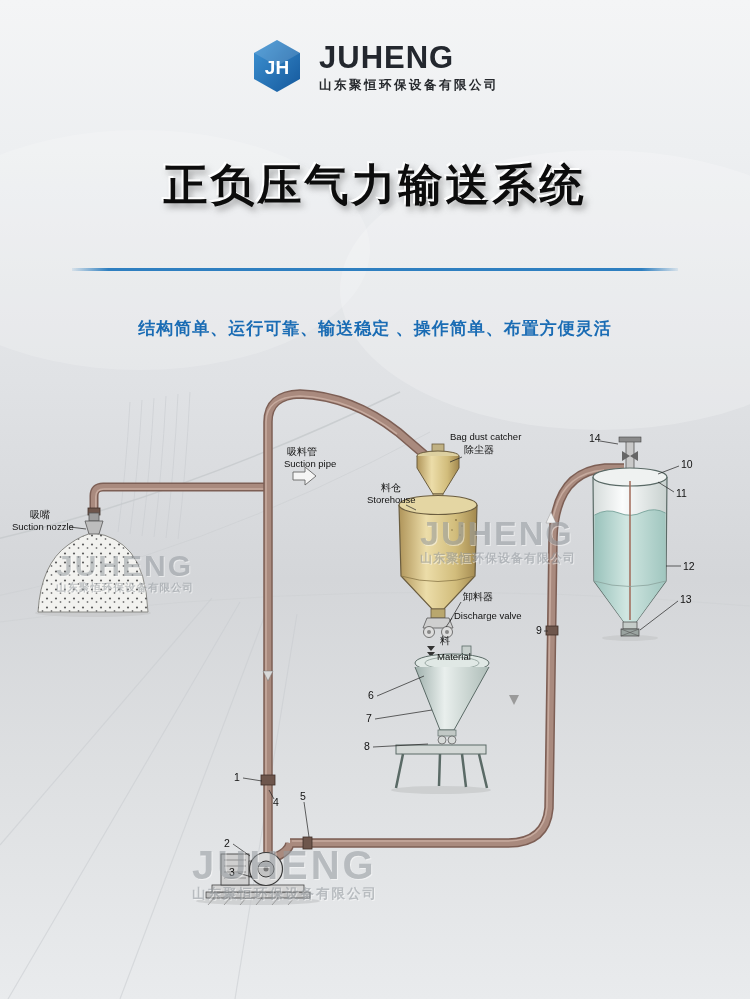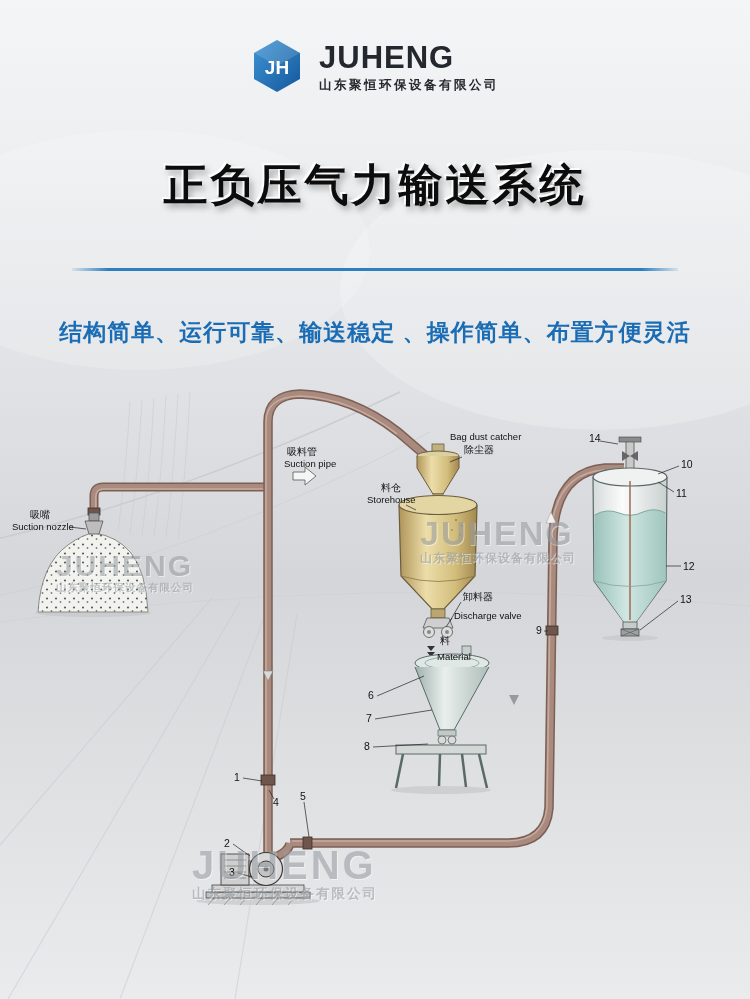--- a/index.html
+++ b/index.html
@@ -10,21 +10,21 @@
   .bg{position:absolute;left:0;top:0;}
   .logo-row{position:absolute;top:38px;left:0;width:100%;display:flex;justify-content:center;align-items:center;gap:16px;}
   .logo-text{display:flex;flex-direction:column;align-items:flex-start;}
   .brand{font-size:31px;font-weight:bold;color:#23272e;letter-spacing:1px;line-height:1;}
   .company{font-size:12.5px;color:#26292d;letter-spacing:2.5px;margin-top:4px;font-weight:bold;}
   .title{position:absolute;top:156px;left:0;width:100%;text-align:center;font-size:44px;font-weight:bold;
     color:#0c0c0c;letter-spacing:3px;
     text-shadow:-2px -2px 0 rgba(255,255,255,0.9), 3px 4px 6px rgba(100,100,100,0.55);}
   .divider{position:absolute;top:268px;left:72px;width:606px;height:3px;
     background:linear-gradient(90deg,rgba(46,127,192,0.1),#2e7fc0 6%,#2e7fc0 94%,rgba(46,127,192,0.1));}
-  .subtitle{position:absolute;top:317px;left:0;width:100%;text-align:center;font-size:23px;font-weight:bold;
+  .subtitle{position:absolute;top:317px;left:0;width:100%;text-align:center;font-size:17px;font-weight:bold;
     color:#1a6cb4;letter-spacing:1px;}
   .diagram{position:absolute;left:0;top:380px;}
   .wm{position:absolute;color:#959ba0;opacity:0.55;font-weight:bold;white-space:nowrap;
     text-shadow:1px 1px 0 rgba(255,255,255,0.85);line-height:1.1;}
   .wm-left .wm-brand{font-size:30px;letter-spacing:2px;}
   .wm-left .wm-co{font-size:10.5px;letter-spacing:1px;}
   .wm-center .wm-brand{font-size:34px;letter-spacing:2px;}
   .wm-center .wm-co{font-size:12px;letter-spacing:1px;}
   .wm-bottom .wm-brand{font-size:40px;letter-spacing:3px;}
   .wm-bottom .wm-co{font-size:13.5px;letter-spacing:2px;}

